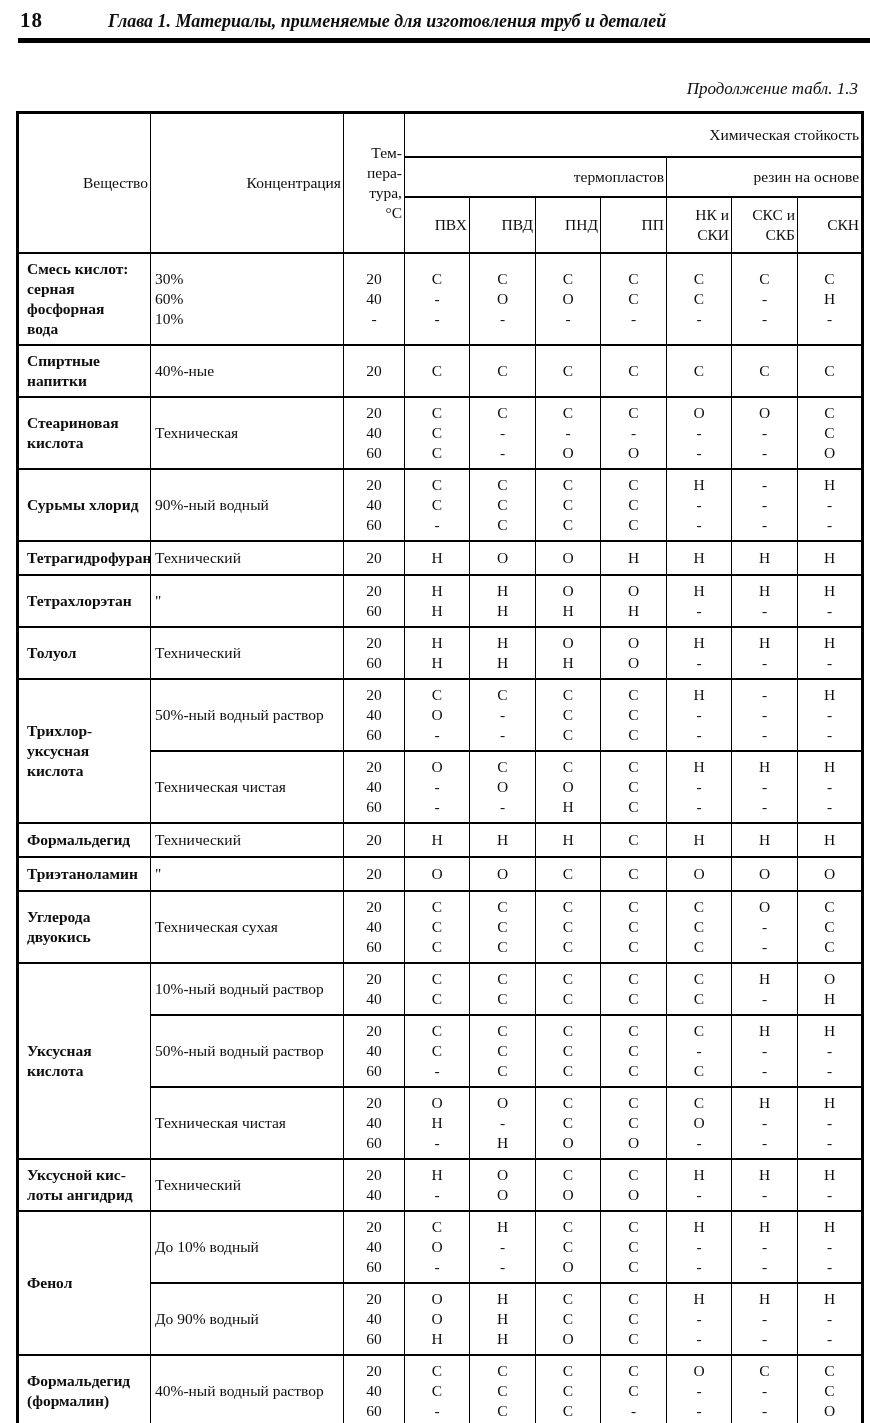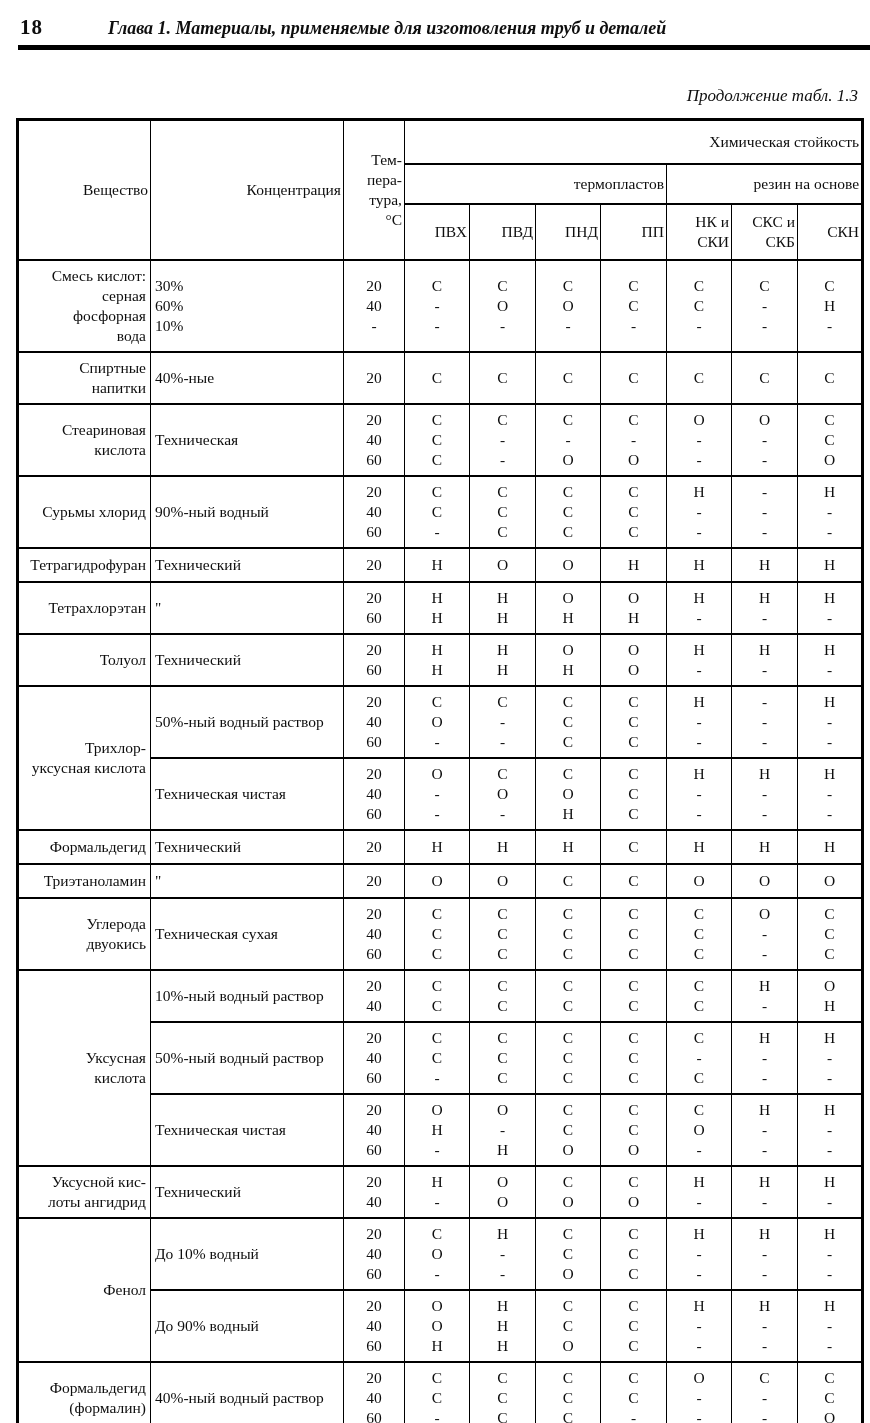--- a/index.html
+++ b/index.html
@@ -12,21 +12,20 @@
     height: 1423px;
     overflow: hidden;
     font-family: "Liberation Serif", "DejaVu Serif", serif;
     color: #0e0e0e;
     -webkit-font-smoothing: antialiased;
   }
   .sheet {
     position: relative;
     width: 870px;
     height: 1025px;
-    margin-top: 7px;
   }
   
   .running-head {
     display: flex;
     align-items: baseline;
     padding: 8px 20px 0 20px;
   }
   .page-number {
     font-size: 21px;
     font-weight: bold;
@@ -71,23 +70,24 @@
   }
   .chem thead th {
     text-align: right;
     padding: 4px 2px;
   }
   .chem th.h-resistance { height: 34px; }
   .chem th.h-group { height: 30px; }
   .chem th.h-material { height: 46px; }
   .chem th.h-temp { width: 61px; }
   .chem td.substance {
-    text-align: right;
+    text-align: left;
     padding-left: 8px;
     padding-right: 4px;
+    font-weight: bold;
   }
   .chem td.concentration {
     text-align: left;
     padding-right: 2px;
   }
   .chem td.temp, .chem td.value {
     text-align: center;
   }
   .chem tbody tr { height: 34px; }
 </style>

